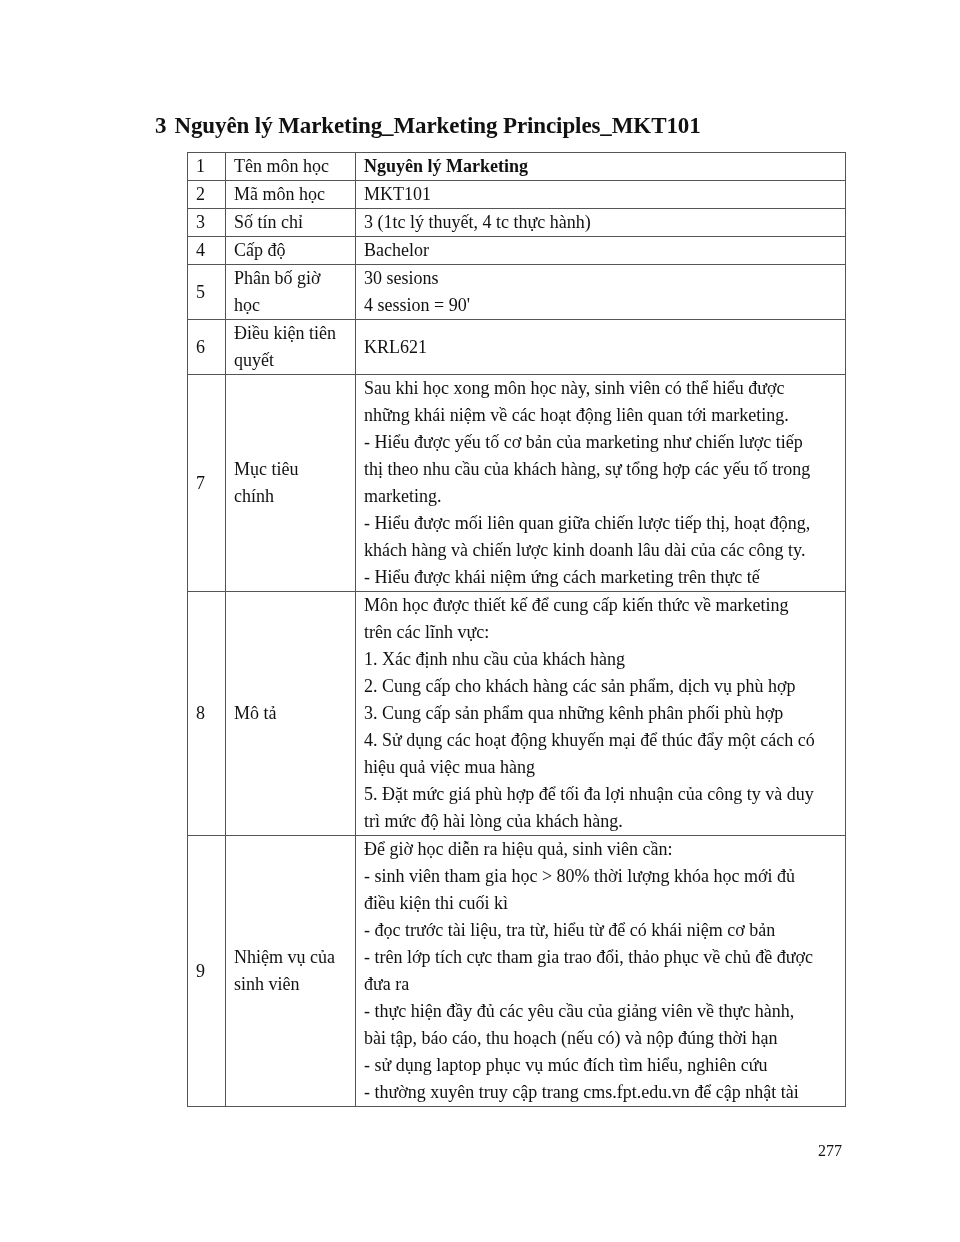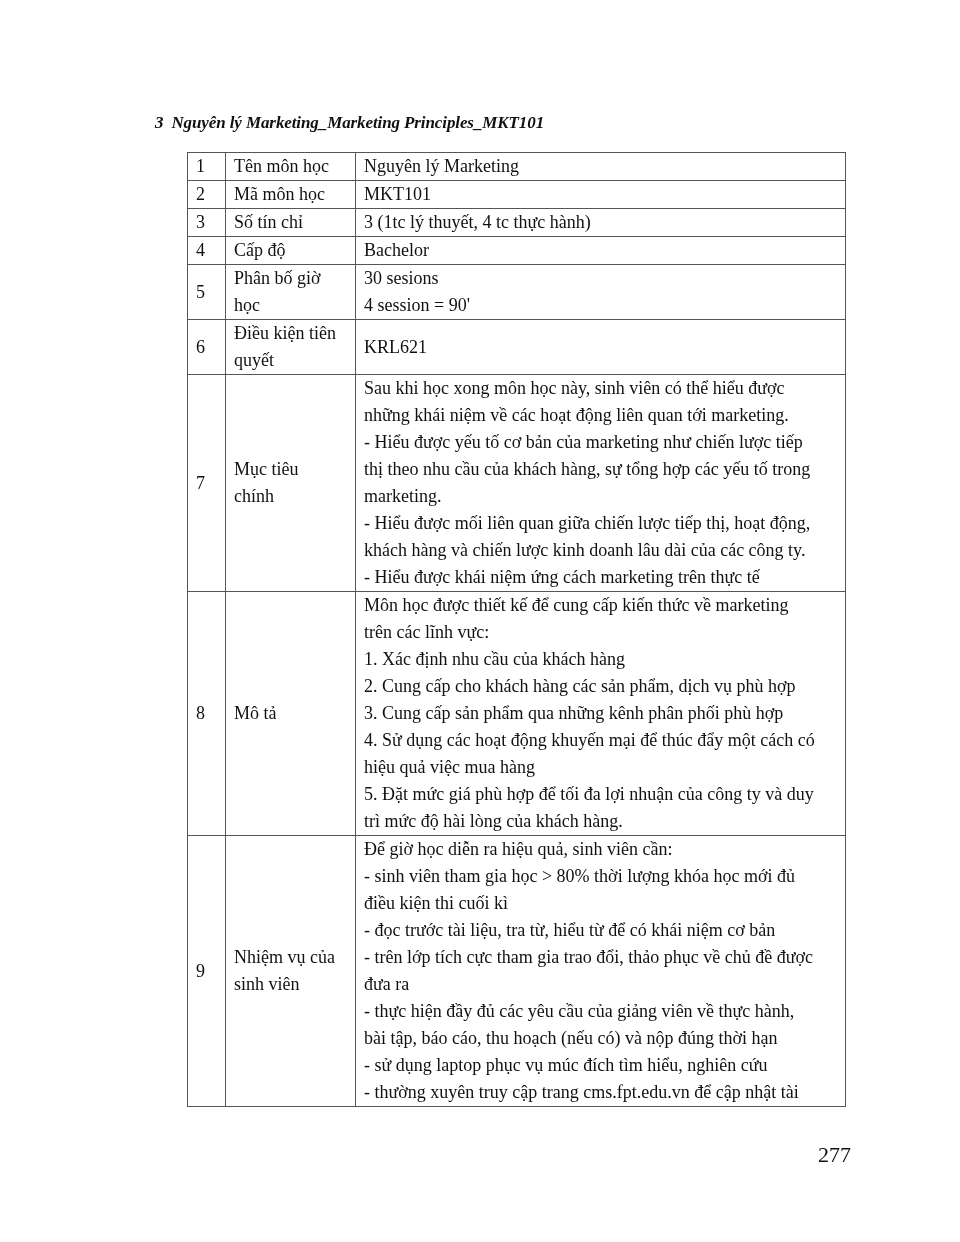--- a/index.html
+++ b/index.html
@@ -1,50 +1,50 @@
 <!DOCTYPE html>
 <html><head>
 <meta charset="utf-8">
 <style>
   html, body { margin: 0; padding: 0; background: #ffffff; }
   body { width: 960px; height: 1242px; position: relative; overflow: hidden;
          font-family: "Liberation Serif", "DejaVu Serif", serif; color: #111; }
-  .heading { position: absolute; left: 155px; top: 113px; font-size: 17px; font-weight: bold; letter-spacing: -0.1px; font-style: italic; }
+  .heading { position: absolute; left: 155px; top: 113px; font-size: 23px; font-weight: bold; letter-spacing: -0.1px; }
   .heading .num { margin-right: 8px; }
   table.spec { position: absolute; left: 187px; top: 152px; width: 658px; border-collapse: collapse; table-layout: fixed; font-size: 18px; line-height: 27px; }
   table.spec td { border: 1px solid #555; padding: 0 6px 0 8px; vertical-align: middle; }
   table.spec col.c1 { width: 38px; }
   table.spec col.c2 { width: 130px; }
   table.spec col.c3 { width: 490px; }
   td.idx { padding-left: 8px; }
   td.lbl { font-weight: normal; }
   td.top { vertical-align: top; }
   .line { display: block; white-space: nowrap; }
-  .pageno { position: absolute; left: 818px; top: 1142px; font-size: 22px; }
+  .pageno { position: absolute; left: 818px; top: 1142px; font-size: 16px; }
 </style>
 </head>
 <body>
 
 <div class="heading">
   <span class="num">3</span><span>Nguyên lý Marketing_Marketing Principles_MKT101</span>
 </div>
 
 <table class="spec">
   <colgroup>
       <col class="c1">
       <col class="c2">
       <col class="c3">
     </colgroup>
   <tbody id="spec-body">
       <tr>
         <td class="idx">1</td>
         <td class="lbl">
           <span class="line">Tên môn  học</span>
         </td>
-        <td class="val" style="font-weight: normal; margin-top: 33px;">
+        <td class="val" style="font-weight: bold; margin-top: 33px;">
           <span class="line">Nguyên lý Marketing</span>
         </td>
       </tr>
       <tr>
         <td class="idx">2</td>
         <td class="lbl">
           <span class="line">Mã môn  học</span>
         </td>
         <td class="val">
           <span class="line">MKT101</span>

